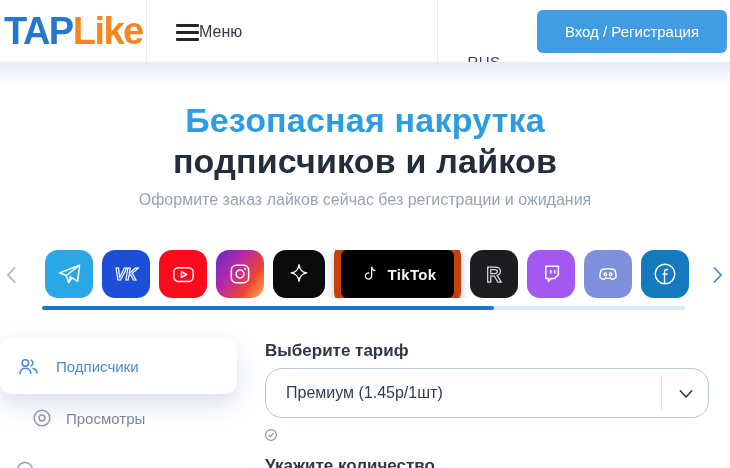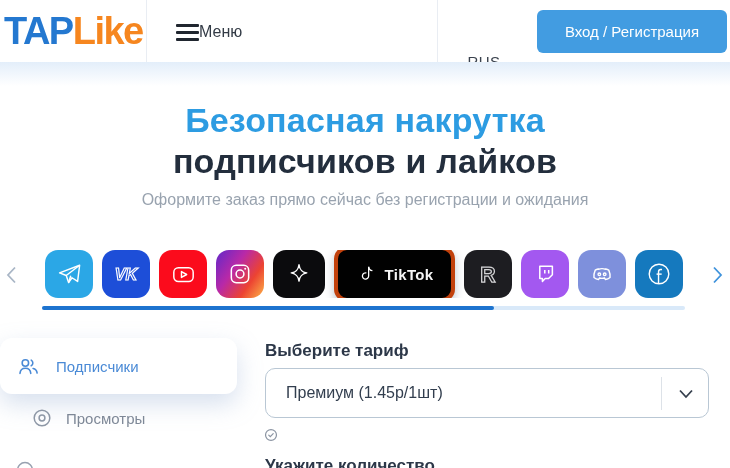--- a/index.html
+++ b/index.html
@@ -37,21 +37,21 @@
 
   
   .car-arrow{position:absolute;top:266px;background:none;border:none;padding:0;cursor:pointer;}
   .car-arrow.left{left:6px;}
   .car-arrow.right{left:712px;}
   .tiles{position:absolute;left:45px;top:250px;width:654px;height:48px;overflow:hidden;
          display:flex;gap:9px;align-items:center;}
   .tile{flex:none;width:48px;height:48px;border-radius:13px;display:flex;align-items:center;
         justify-content:center;cursor:pointer;}
   .tile.sparkle{width:52px;}
-  .tile.tiktok{width:113px;gap:7px;border:4px solid #c2410c;box-shadow:0 4px 10px rgba(40,60,90,.3);}
+  .tile.tiktok{width:113px;gap:7px;border:7px solid #c2410c;box-shadow:0 4px 10px rgba(40,60,90,.3);}
   .tile.tiktok .tt-label{color:#f5f5f5;font-size:15px;font-weight:700;letter-spacing:.3px;}
   .tile.partial{margin-left:9px;}
 
   .progress{position:absolute;left:42px;top:306px;width:643px;height:4px;background:#d9e9f9;border-radius:2px;}
   .progress .fill{position:absolute;left:0;top:0;height:4px;width:452px;background:#1d73cf;border-radius:2px;}
 
   
   .side-card{position:absolute;left:0;top:338px;width:237px;height:56px;background:#fff;
              border-radius:12px;box-shadow:0 10px 25px rgba(140,165,205,.35);
              display:flex;align-items:center;padding-left:16px;box-sizing:border-box;gap:15px;cursor:pointer;}
@@ -59,21 +59,21 @@
   .side-item{position:absolute;left:0;top:402px;width:237px;height:32px;display:flex;
              align-items:center;padding-left:30px;box-sizing:border-box;gap:12px;cursor:pointer;}
   .side-item .lbl{font-size:15px;color:#7e8897;}
   .side-partial{position:absolute;left:16px;top:461px;}
 
   
   .f-label{position:absolute;left:265px;font-size:17px;font-weight:700;color:#2c3748;}
   .f-label.t1{top:341px;}
   .f-label.t2{top:456px;}
   .select{position:absolute;left:265px;top:368px;width:444px;height:50px;background:#fff;
-          border:1px solid #b9c7d4;border-radius:10px;box-sizing:border-box;cursor:pointer;}
+          border:1px solid #b9c7d4;border-radius:17px;box-sizing:border-box;cursor:pointer;}
   .select .val{position:absolute;left:20px;top:15px;font-size:16px;color:#323e4e;}
   .select .sep{position:absolute;left:395px;top:8px;width:1px;height:33px;background:#dde2e8;}
   .select .chev{position:absolute;right:11px;top:14px;}
   .note{position:absolute;left:263px;top:427px;display:flex;align-items:center;gap:8px;}
   .note .txt{font-size:13px;color:#7e8795;}
 
   svg{display:block;}
 </style>
 </head>
 <body>
@@ -104,21 +104,21 @@
     </div>
 
     <button class="login-btn">Вход / Регистрация</button>
   </div>
   <div class="hero-grad"></div>
 
   <h1 class="hero-title" style="margin:0">
     <span class="l1">Безопасная накрутка</span>
     <span class="l2">подписчиков и лайков</span>
   </h1>
-  <div class="hero-sub">Оформите заказ прямо сейчас без регистрации и ожидания</div>
+  <div class="hero-sub">Оформите заказ лайков сейчас без регистрации и ожидания</div>
 
   <button class="car-arrow left">
     <svg width="11" height="18" viewBox="0 0 11 18">
         <polyline points="9,1.5 2,9 9,16.5" fill="none" stroke="#a9b6c6" stroke-width="1.8"></polyline>
       </svg>
   </button>
 
   <div class="tiles">
     <div class="tile" style="background: rgb(43, 167, 230);">
       <svg width="27" height="27" viewBox="0 0 24 24" fill="none" stroke="#fff" stroke-width="1.3" stroke-linejoin="round">

